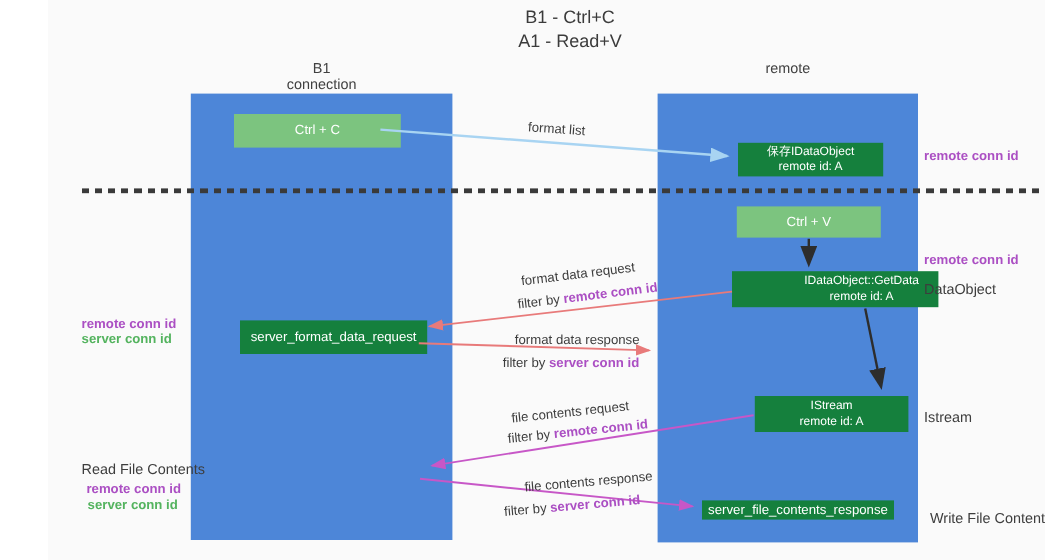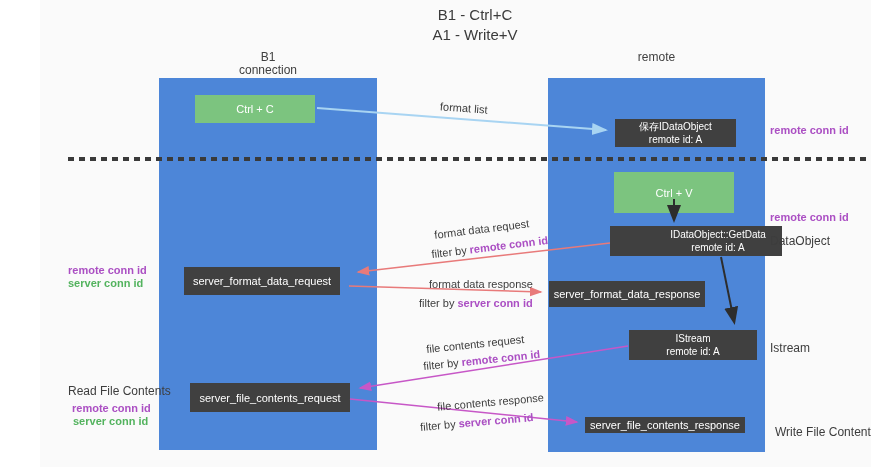--- a/index.html
+++ b/index.html
@@ -9,89 +9,83 @@
   }
   .title{position:absolute; left:340px; top:5px; width:190px; text-align:center;
     font-size:15px; line-height:20px; color:#3b3b3b;}
   .col-header{position:absolute; text-align:center; font-size:12px; line-height:13px; color:#404040;}
   .col{position:absolute; background:#4d86d8;}
   .divider{position:absolute; left:28px; top:157px; width:807px; height:4px;
     background:repeating-linear-gradient(to right,#3a3a3a 0 6px,transparent 6px 11px);}
   .box{position:absolute; color:#ffffff; text-align:center; font-size:11px;
     display:flex; flex-direction:column; justify-content:center;}
   .box.green{background:#7cc47f;}
-  .box.orange{background:#404040;}
+  .box.orange{background:#15803d;}
   .two-line{font-size:10px; line-height:13px;}
   .lbl{position:absolute; font-size:11px; white-space:nowrap; color:#3d3d3d;}
   .purple{color:#ab4fc3; font-weight:bold;}
   .greent{color:#53b35e; font-weight:bold;}
   .filter-prefix{margin-right:3px;}
   .rot-m7{transform:rotate(-7deg);}
   .rot-m6{transform:rotate(-6deg);}
   .rot-m5{transform:rotate(-5deg);}
   .rot-4{transform:rotate(4deg);}
   svg.overlay{position:absolute; left:0; top:0; pointer-events:none;}
 </style>
 </head>
 <body>
 
 <div class="canvas">
 
   <div class="title">
     <div>B1 - Ctrl+C</div>
-    <div>A1 - Write+V</div>
+    <div>A1 - Read+V</div>
   </div>
 
   <div class="col-header" style="left:119px; top:51px; width:218px;">
     <div>B1</div>
     <div>connection</div>
   </div>
   <div class="col-header" style="left:508px; top:51px; width:217px;">
     <div>remote</div>
   </div>
 
   <div class="col" style="left:119px; top:78px; width:218px; height:372px;"></div>
   <div class="col" style="left:508px; top:78px; width:217px; height:374px;"></div>
 
   <div class="divider"></div>
 
-  <div class="box green" style="left:155px; top:95px; width:120px; height:28px;">
+  <div class="box green" style="left:155px; top:95px; width:139px; height:28px;">
     <div>Ctrl + C</div>
   </div>
 
   <div class="box orange two-line" style="left:575px; top:119px; width:121px; height:28px;">
     <div>保存IDataObject</div>
     <div>remote id: A</div>
   </div>
 
-  <div class="box green" style="left:574px; top:172px; width:120px; height:41px;">
+  <div class="box green" style="left:574px; top:172px; width:120px; height:26px;">
     <div>Ctrl + V</div>
   </div>
 
   <div class="box orange two-line" style="left:570px; top:226px; width:128px; height:30px;padding-left:44px;">
     <div>IDataObject::GetData</div>
     <div>remote id: A</div>
   </div>
 
-  <div class="box orange" style="left:144px; top:267px; width:156px; height:28px;">
+  <div class="box orange" style="left:160px; top:267px; width:156px; height:28px;">
     <div>server_format_data_request</div>
   </div>
 
-  <div class="box orange" style="left:509px; top:281px; width:156px; height:26px;">
-    <div>server_format_data_response</div>
-  </div>
 
   <div class="box orange two-line" style="left:589px; top:330px; width:128px; height:30px;">
     <div>IStream</div>
     <div>remote id: A</div>
   </div>
 
-  <div class="box orange" style="left:150px; top:383px; width:160px; height:29px;">
-    <div>server_file_contents_request</div>
-  </div>
 
   <div class="box orange" style="left:545px; top:417px; width:160px; height:16px;">
     <div>server_file_contents_response</div>
   </div>
 
   <svg class="overlay" width="871" height="467" viewBox="0 0 871 467">
     <defs>
       <marker id="m-blue" markerWidth="9" markerHeight="7" refX="7" refY="3" orient="auto">
         <path d="M0,0 L8,3 L0,6 Z" fill="#a8d4f2"></path>
       </marker>

